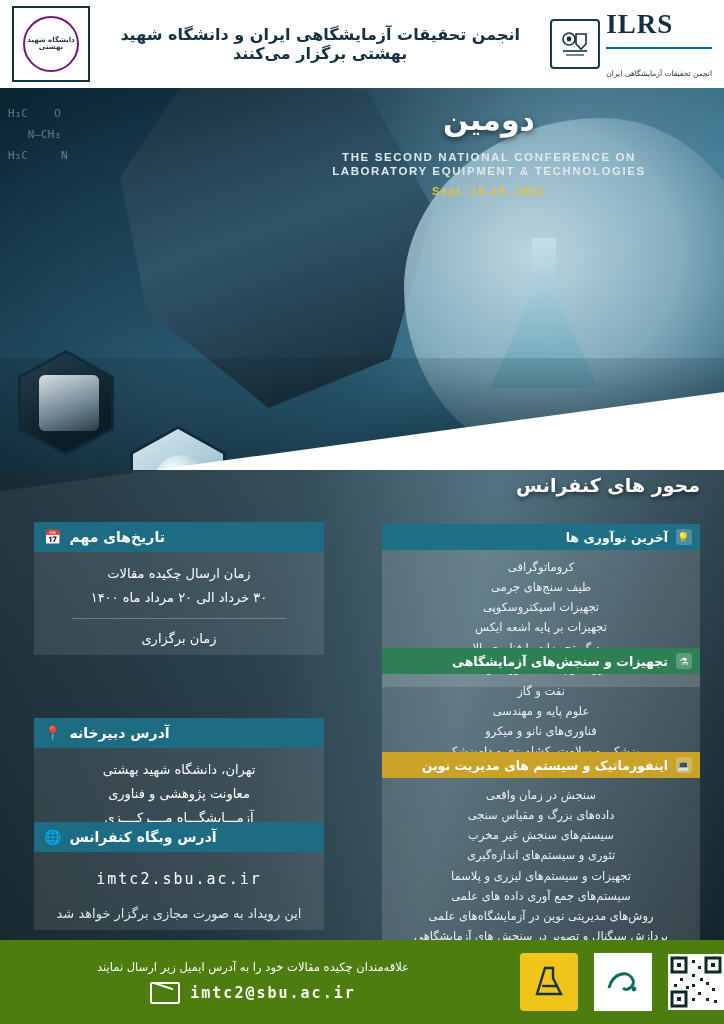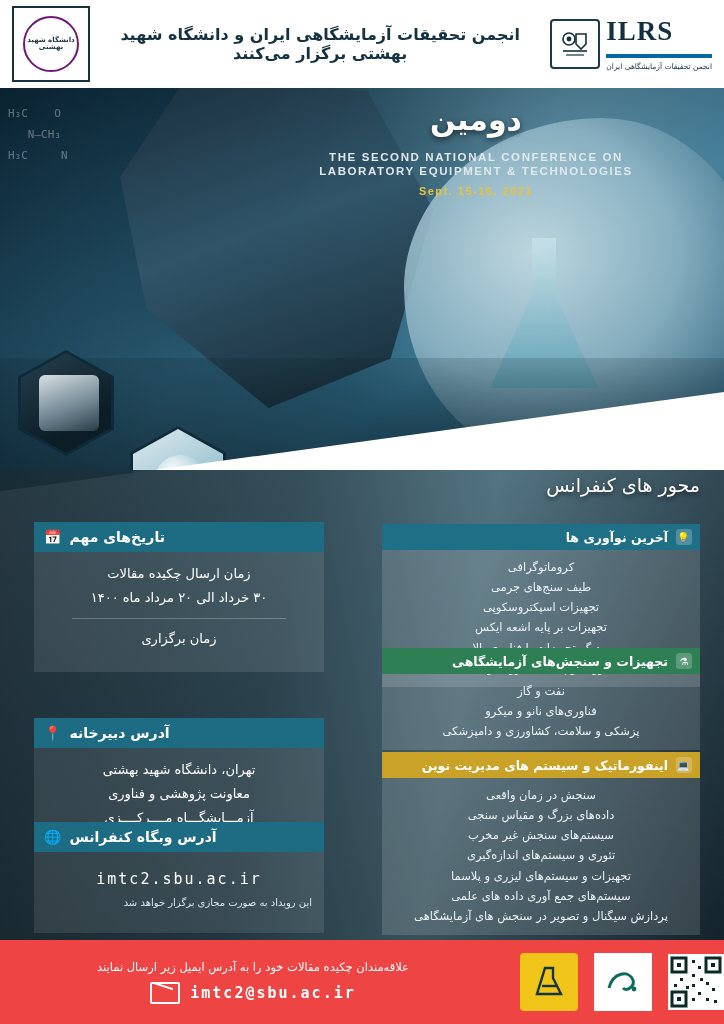--- a/index.html
+++ b/index.html
@@ -35,21 +35,21 @@
     position:relative;
   }
   .ilrs-mark svg{display:block;}
   .ilrs-text{
     font-family:"Liberation Serif",serif;
     font-size:27px;font-weight:bold;color:#123040;letter-spacing:1px;
     line-height:1;
   }
   .ilrs-sub{
     font-size:7.5px;color:#123040;text-align:center;
-    border-top:4px solid #0369a1;margin-top:9px;padding-top:4px;
+    border-top:2px solid #0369a1;margin-top:9px;padding-top:20px;
     direction:rtl;
   }
   .topbar-center{
     flex:1;text-align:center;
     font-size:16px;color:#153243;font-weight:bold;
     padding:0 10px;
   }
   .sbu-logo{
     width:74px;height:72px;border:2px solid #16323f;
     display:flex;align-items:center;justify-content:center;
@@ -98,21 +98,21 @@
   }
   .hero .chem{
     position:absolute;left:8px;top:16px;width:180px;height:130px;
     color:rgba(255,255,255,.35);
     font-family:"DejaVu Sans Mono",monospace;
     font-size:11px;line-height:1.9;
     direction:ltr;
   }
 
   .title-block{
-    position:absolute;right:33px;top:14px;width:430px;
+    position:absolute;right:20px;top:14px;width:430px;
     text-align:center;color:#fff;
     direction:rtl;
   }
   .t-second{
     font-size:30px;font-weight:bold;letter-spacing:4px;
     text-shadow:0 2px 6px rgba(0,0,0,.65);
     margin-bottom:6px;
   }
   .t-main{
     border:2px solid rgba(255,255,255,.9);
@@ -176,21 +176,21 @@
       radial-gradient(circle at 20% 30%, rgba(130,170,185,.35), rgba(0,0,0,0) 45%);
   }
   .body-bg::after{
     content:"";position:absolute;inset:0;
     background:linear-gradient(180deg,rgba(255,255,255,.05),rgba(0,0,0,.25));
   }
 
   
   .axes-title{
     position:absolute;right:24px;top:474px;
-    color:#ffffff;font-size:19px;font-weight:normal;
+    color:#ffffff;font-size:19px;font-weight:bold;
     text-shadow:0 2px 5px rgba(0,0,0,.6);
   }
 
   
   .panel{
     position:absolute;
     width:318px;
     right:24px;
   }
   .panel-head{
@@ -220,34 +220,34 @@
     position:absolute;left:34px;width:290px;
     color:#fff;
   }
   .lcard-head{
     display:flex;align-items:center;justify-content:flex-end;gap:8px;
     background:#1e6c84;height:30px;padding:0 10px;
     font-size:14px;font-weight:bold;
   }
   .lcard-body{
     background:rgba(255,255,255,.10);
-    padding:10px 12px 21px;
+    padding:10px 12px 4px;
     text-align:center;font-size:13px;line-height:1.85;
   }
   .hr-soft{height:1px;background:rgba(255,255,255,.25);margin:8px 26px;}
   .c1{top:522px;}
   .c2{top:718px;}
   .c3{top:822px;}
   .site-url{
     font-family:"DejaVu Sans Mono",monospace;
     direction:ltr;font-size:15px;letter-spacing:2px;color:#ffffff;
     margin-top:4px;
   }
   .note{
-    font-size:10px;color:#dbe8ed;text-align:right;
+    margin-top:8px;font-size:13px;color:#dbe8ed;
   }
 
   
   .footer{
     position:absolute;left:0;top:940px;width:724px;height:84px;
     background:#0e6b5f;
     display:flex;align-items:center;
   }
   .footer-left{
     display:flex;align-items:center;gap:16px;padding-left:14px;
@@ -373,37 +373,39 @@
     </div>
   </div>
 
   <div class="panel p2">
     <div class="panel-head" style="background: rgb(47, 127, 85);">
       <span class="pic">⚗</span>
       <span>تجهیزات و سنجش‌های آزمایشگاهی</span>
     </div>
     <div class="panel-body">
       <div>نفت و گاز</div>
+      <div>علوم پایه و مهندسی</div>
       <div>فناوری‌های نانو و میکرو</div>
       <div>پزشکی و سلامت، کشاورزی و دامپزشکی</div>
     </div>
   </div>
 
   <div class="panel p3">
     <div class="panel-head" style="background: rgb(201, 162, 39);">
       <span class="pic">💻</span>
       <span>اینفورماتیک و سیستم های مدیریت نوین</span>
     </div>
     <div class="panel-body">
       <div>سنجش در زمان واقعی</div>
       <div>داده‌های بزرگ و مقیاس سنجی</div>
       <div>سیستم‌های سنجش غیر مخرب</div>
       <div>تئوری و سیستم‌های اندازه‌گیری</div>
       <div>تجهیزات و سیستم‌های لیزری و پلاسما</div>
       <div>سیستم‌های جمع آوری داده های علمی</div>
+      <div>روش‌های مدیریتی نوین در آزمایشگاه‌های علمی</div>
       <div>پردازش سیگنال و تصویر در سنجش های آزمایشگاهی</div>
     </div>
   </div>
 
   <div class="lcard c1">
     <div class="lcard-head">
       <span>تاریخ‌های مهم</span>
       <span>📅</span>
     </div>
     <div class="lcard-body">
@@ -430,21 +432,21 @@
     <div class="lcard-head">
       <span>آدرس وبگاه کنفرانس</span>
       <span>🌐</span>
     </div>
     <div class="lcard-body">
       <div class="site-url">imtc2.sbu.ac.ir</div>
       <div class="note">این رویداد به صورت مجازی برگزار خواهد شد</div>
     </div>
   </div>
 
-  <div class="footer" style="background: #ef4444;">
+  <div class="footer" style="background: #4d7c0f;">
     <div class="footer-left">
       <div class="qr">
         <svg width="56" height="56" viewBox="0 0 56 56" aria-hidden="true">
           <rect x="0" y="0" width="56" height="56" fill="#ffffff"></rect>
           <rect x="4" y="4" width="14" height="14" fill="none" stroke="#0b2a26" stroke-width="3"></rect>
           <rect x="38" y="4" width="14" height="14" fill="none" stroke="#0b2a26" stroke-width="3"></rect>
           <rect x="4" y="38" width="14" height="14" fill="none" stroke="#0b2a26" stroke-width="3"></rect>
           <rect x="9" y="9" width="4" height="4" fill="#0b2a26"></rect>
           <rect x="43" y="9" width="4" height="4" fill="#0b2a26"></rect>
           <rect x="9" y="43" width="4" height="4" fill="#0b2a26"></rect>

